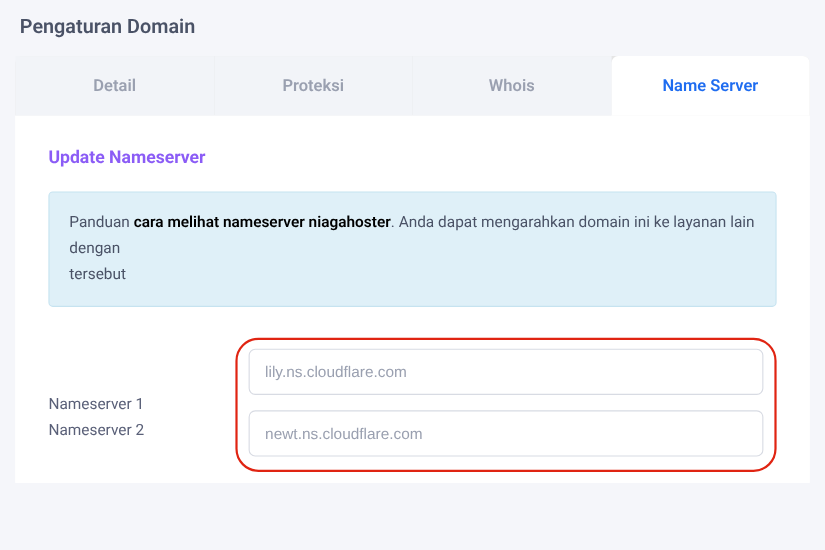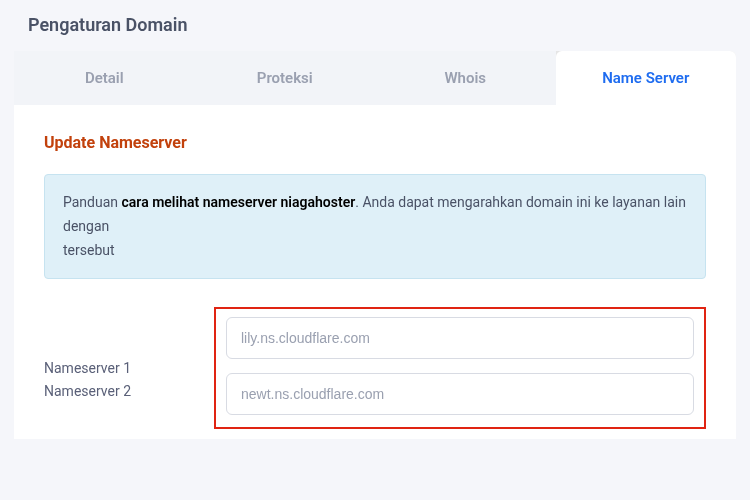--- a/index.html
+++ b/index.html
@@ -11,21 +11,21 @@
       font-family: -apple-system, BlinkMacSystemFont, 'Segoe UI', Roboto, Helvetica, Arial, sans-serif;
       background: #f5f6fa;
       width: 750px;
       height: 500px;
       overflow: hidden;
     }
     .page-title {
       font-size: 18px;
       font-weight: 600;
       color: #4a5266;
-      padding: 14px 28px 16px;
+      padding: 14px 18px 16px;
     }
     .panel {
       background: #fff;
       margin: 0 14px;
       border-radius: 6px 6px 0 0;
     }
     .tabs {
       display: flex;
       background: #e5e5e5;
       border-radius: 6px 6px 0 0;
@@ -46,21 +46,21 @@
       color: #1e6cf0;
       border-radius: 6px 6px 0 0;
     }
     .content {
       padding: 28px 30px 40px;
       background: #fff;
     }
     .section-title {
       font-size: 16px;
       font-weight: 700;
-      color: #c2410c;
+      color: #8b5cf6;
       margin-bottom: 22px;
     }
     .info-box {
       background: #dff0f8;
       border: 1px solid #c6e3f0;
       border-radius: 4px;
       padding: 16px 18px;
       font-size: 14px;
       color: #4a5266;
       line-height: 1.7;
@@ -118,21 +118,21 @@
     <div class="section-title">Update Nameserver</div>
 
     <div class="info-box">
       <span>Panduan </span><span class="link">cara melihat nameserver niagahoster</span><span>. Anda dapat mengarahkan domain ini ke layanan lain dengan</span><br>
       <span>tersebut</span>
     </div>
 
     <div class="row-outer">
       <div class="label-col">Nameserver 1</div>
       <div style="flex:1;">
-        <div class="highlight-frame" style="margin-left:0; padding-left:10px; padding-right:10px;">
+        <div class="highlight-frame" style="margin-left:0; padding-left:10px; padding-right:10px;border-radius:21px;">
           <div style="margin-bottom:14px;">
             <input class="form-input" type="text" style="width: 100%;" value="lily.ns.cloudflare.com">
           </div>
           <div>
             <input class="form-input" type="text" style="width: 100%;" value="newt.ns.cloudflare.com">
           </div>
         </div>
       </div>
     </div>
     <div class="row-outer" style="margin-top:-46px; pointer-events:none;">

